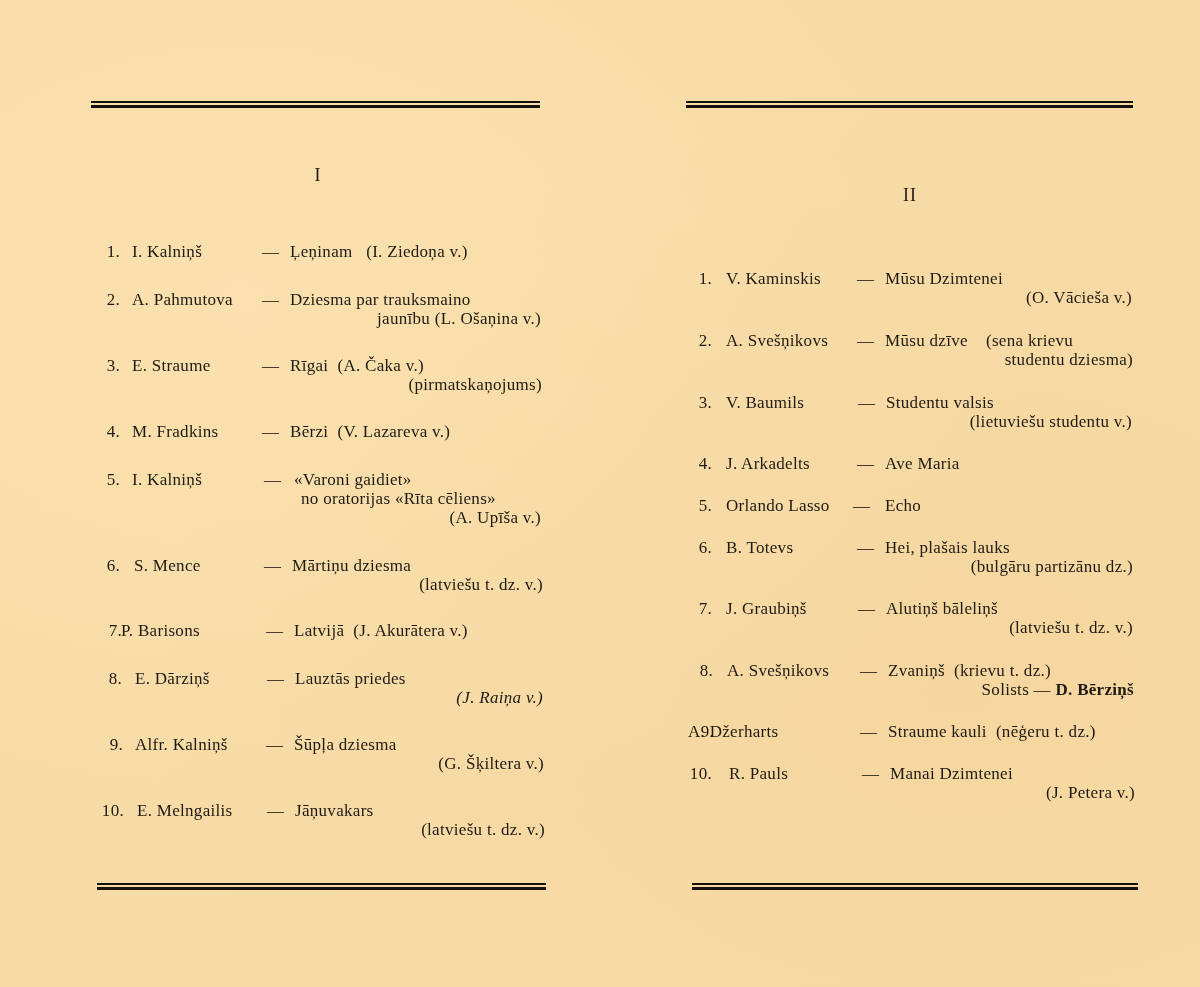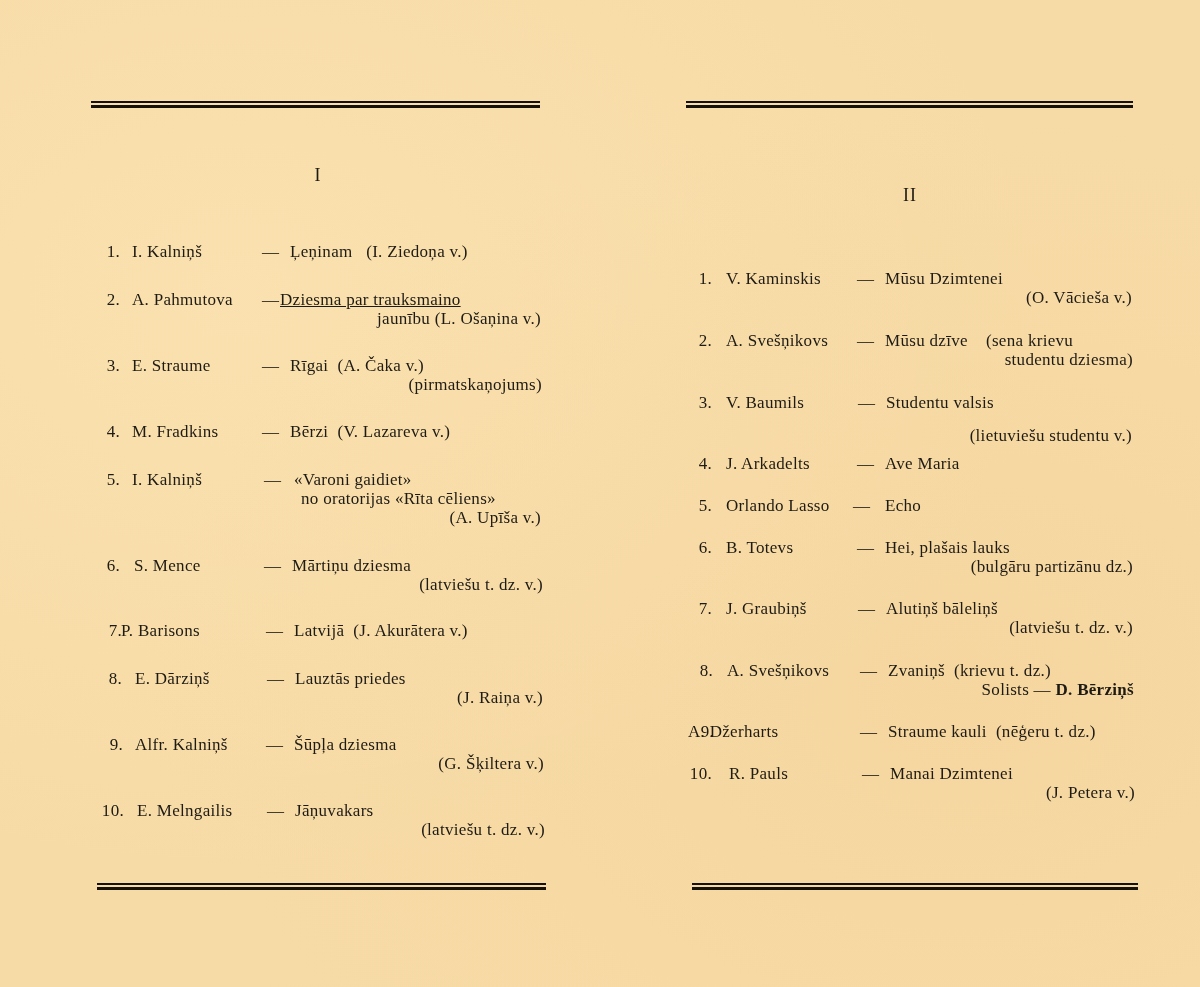--- a/index.html
+++ b/index.html
@@ -98,21 +98,21 @@
     <span class="num" style="left:80px; width:40px;">1.</span>
     <span class="composer" style="left:132px;">I. Kalniņš</span>
     <span class="dash" style="left:262px;">—</span>
     <span class="title" style="left:290px; white-space:pre;">Ļeņinam   (I. Ziedoņa v.)</span>
   </div>
 
   <div class="entry" style="left:0; top:290px;">
     <span class="num" style="left:80px; width:40px;">2.</span>
     <span class="composer" style="left:132px;">A. Pahmutova</span>
     <span class="dash" style="left:262px;">—</span>
-    <span class="title" style="left:280px;text-decoration:underline;">Dziesma par trauksmaino</span>
+    <span class="title" style="left:290px;">Dziesma par trauksmaino</span>
     <span class="line2" style="right:-541px; top:19px;margin-left:16px;">jaunību (L. Ošaņina v.)</span>
   </div>
 
   <div class="entry" style="left:0; top:356px;">
     <span class="num" style="left:80px; width:40px;">3.</span>
     <span class="composer" style="left:132px;">E. Straume</span>
     <span class="dash" style="left:262px;">—</span>
     <span class="title" style="left:290px; white-space:pre;">Rīgai  (A. Čaka v.)</span>
     <span class="line2" style="right:-542px; top:19px;">(pirmatskaņojums)</span>
   </div>
@@ -146,21 +146,21 @@
     <span class="composer" style="left:121px;">P. Barisons</span>
     <span class="dash" style="left:266px;">—</span>
     <span class="title" style="left:294px; white-space:pre;">Latvijā  (J. Akurātera v.)</span>
   </div>
 
   <div class="entry" style="left:0; top:669px;">
     <span class="num" style="left:82px; width:40px;">8.</span>
     <span class="composer" style="left:135px;">E. Dārziņš</span>
     <span class="dash" style="left:267px;">—</span>
     <span class="title" style="left:295px;">Lauztās priedes</span>
-    <span class="line2" style="right:-543px; top:19px;">(J. Raiņa v.)</span>
+    <span class="line2" style="right:-543px; top:19px;font-style:italic;">(J. Raiņa v.)</span>
   </div>
 
   <div class="entry" style="left:0; top:735px;">
     <span class="num" style="left:83px; width:40px;">9.</span>
     <span class="composer" style="left:135px;">Alfr. Kalniņš</span>
     <span class="dash" style="left:266px;">—</span>
     <span class="title" style="left:294px;">Šūpļa dziesma</span>
     <span class="line2" style="right:-544px; top:19px;">(G. Šķiltera v.)</span>
   </div>
 
@@ -189,21 +189,21 @@
     <span class="dash" style="left:857px;">—</span>
     <span class="title" style="left:885px; white-space:pre;">Mūsu dzīve    (sena krievu</span>
     <span class="line2" style="right:-1133px; top:19px;">studentu dziesma)</span>
   </div>
 
   <div class="entry" style="left:0; top:393px;">
     <span class="num" style="left:672px; width:40px;">3.</span>
     <span class="composer" style="left:726px;">V. Baumils</span>
     <span class="dash" style="left:858px;">—</span>
     <span class="title" style="left:886px;">Studentu valsis</span>
-    <span class="line2" style="right:-1132px; top:33px;">(lietuviešu studentu v.)</span>
+    <span class="line2" style="right:-1132px; top:19px;">(lietuviešu studentu v.)</span>
   </div>
 
   <div class="entry" style="left:0; top:454px;">
     <span class="num" style="left:672px; width:40px;">4.</span>
     <span class="composer" style="left:726px;">J. Arkadelts</span>
     <span class="dash" style="left:857px;">—</span>
     <span class="title" style="left:885px;">Ave Maria</span>
   </div>
 
   <div class="entry" style="left:0; top:496px;">

